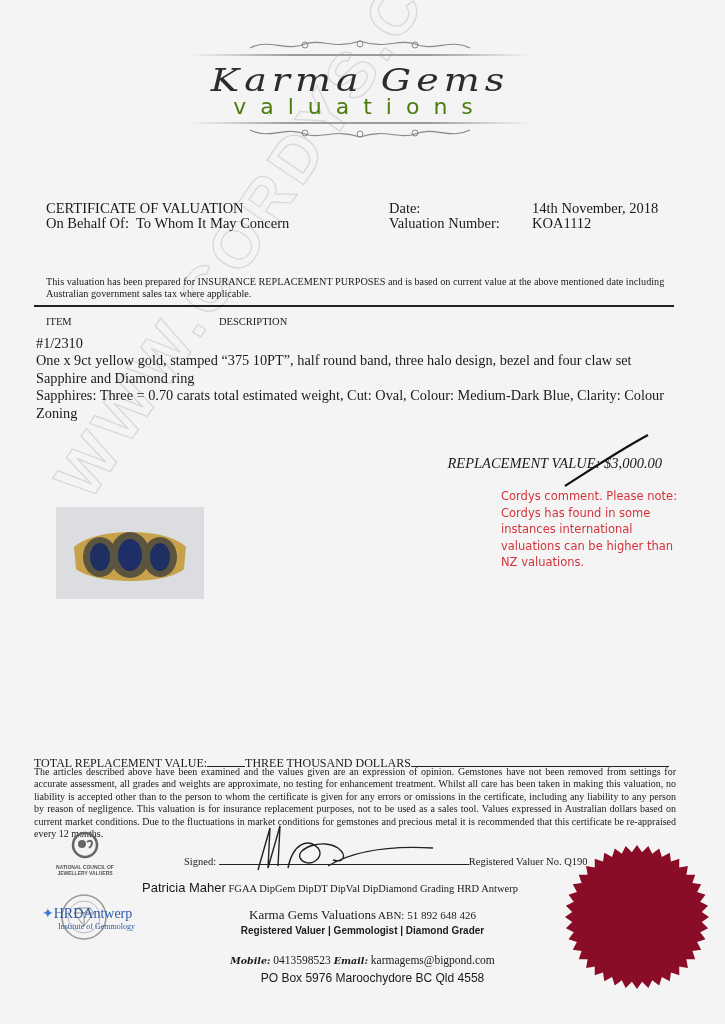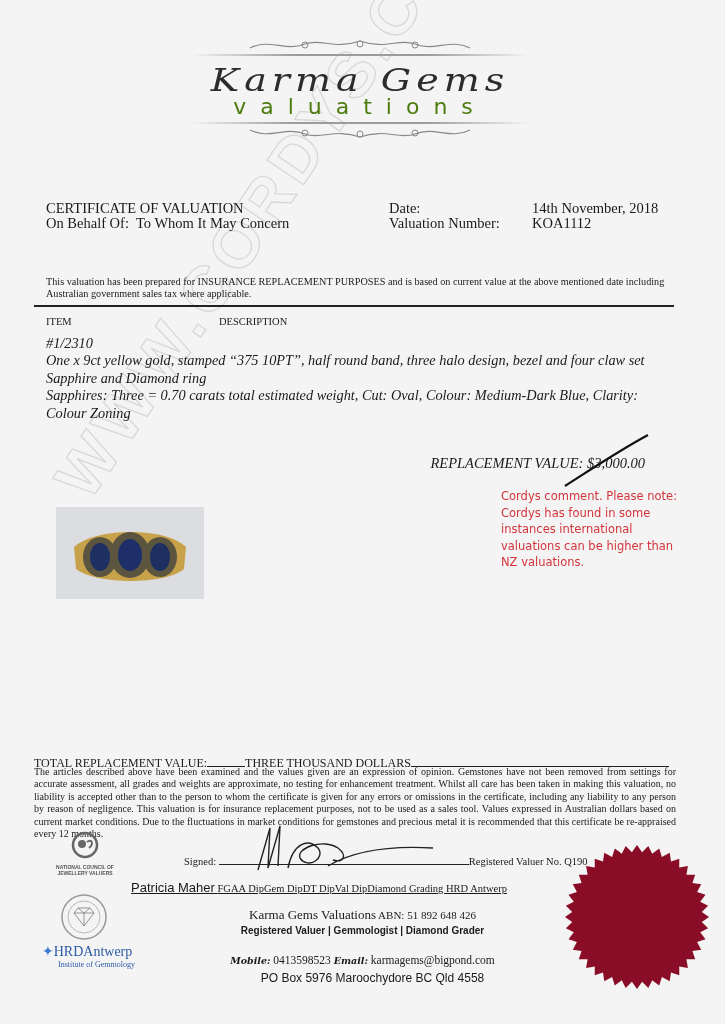--- a/index.html
+++ b/index.html
@@ -37,50 +37,50 @@
     color:#4d7c0f; line-height:22px; margin-top:-6px; margin-bottom:4px;
   }
 
   .abs { position:absolute; z-index:1; }
   .hdr { font-size:14.5px; line-height:17px; }
 
   .intro { left:46px; top:276px; width:630px; font-size:10.2px; line-height:12px; }
   .rule { left:34px; top:305px; width:640px; height:2px; background:#222; }
   .colhead { top:316px; font-size:10.5px; }
 
-  .desc { left:46px; top:335px; width:630px; font-style:italic; font-size:14.3px; line-height:17.4px; }
-  .repl { right:80px; top:455px; font-style:italic; font-size:14.5px; }
+  .desc { left:36px; top:335px; width:630px; font-size:14.3px; line-height:17.4px; }
+  .repl { right:63px; top:455px; font-style:italic; font-size:14.5px; }
 
   .cordys { left:501px; top:488px; width:190px; color:#d3343b;
     font-family:"DejaVu Sans", sans-serif; font-size:11.5px; line-height:16.5px; }
 
   .ring { left:56px; top:507px; width:148px; height:92px; background:#dcdde0; }
 
   .total { left:34px; top:726px; width:640px; font-size:12px; white-space:nowrap;margin-top:30px; }
   .total .line { display:inline-block; border-bottom:1px solid #222; vertical-align:baseline; }
 
   .exrate { left:34px; top:754px; font-size:10px; }
   .legal { left:34px; top:766px; width:642px; font-size:10px; line-height:12.4px; text-align:justify; }
 
   .signed { left:157px; top:856px; font-size:10.5px; white-space:nowrap;margin-left:27px; }
   .signed .line { display:inline-block; width:250px; border-bottom:1px solid #222; }
 
-  .name { left:4px; width:630px; top:880px; text-align:center; font-size:10.5px;text-decoration:underline; }
+  .name { left:15px; width:630px; top:880px; text-align:center; font-size:10.5px; }
   .name .big { font-family:"Liberation Sans", sans-serif; font-size:13px; }
   .biz { left:0; width:725px; top:907px; text-align:center; font-size:11px; }
   .biz .big { font-family:Liberation Serif, serif; font-size:13px; }
   .roles { left:0; width:725px; top:925px; text-align:center; font-family:"Liberation Sans", sans-serif; font-size:10px;font-weight:bold; }
   .contact { left:0; width:725px; top:954px; text-align:center; font-size:11.5px; }
   .contact i { font-family:"DejaVu Serif", serif; font-size:9.5px; font-weight:bold; }
   .postal { left:10px; width:725px; top:971px; text-align:center; font-family:"Liberation Sans", sans-serif; font-size:12px; }
 
   .ncjv { left:45px; top:830px; width:80px; text-align:center; }
   .ncjv .txt { font-family:"Liberation Sans", sans-serif; font-size:5px; font-weight:bold; color:#555; line-height:6px; }
   .seal { left:60px; top:893px; width:48px; height:48px; }
-  .hrd { left:42px; top:943px; font-family:"Liberation Serif", serif; }
+  .hrd { left:42px; top:905px; font-family:"Liberation Serif", serif; }
   .hrd .t1 { font-size:14px; color:#2a5aa8; }
   .hrd .t2 { font-size:8px; color:#2a5aa8; margin-left:16px; }
 
   .redseal { left:563px; top:843px; width:148px; height:148px; }
 </style>
 </head>
 <body>
 
 <div class="page">
 

